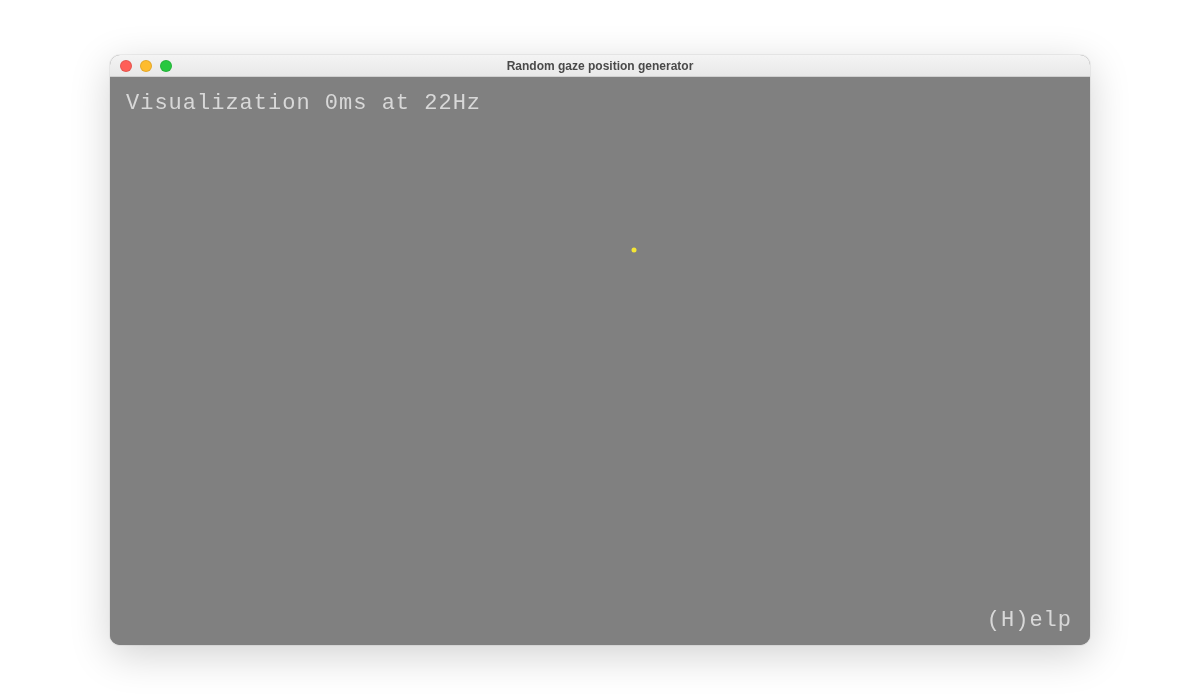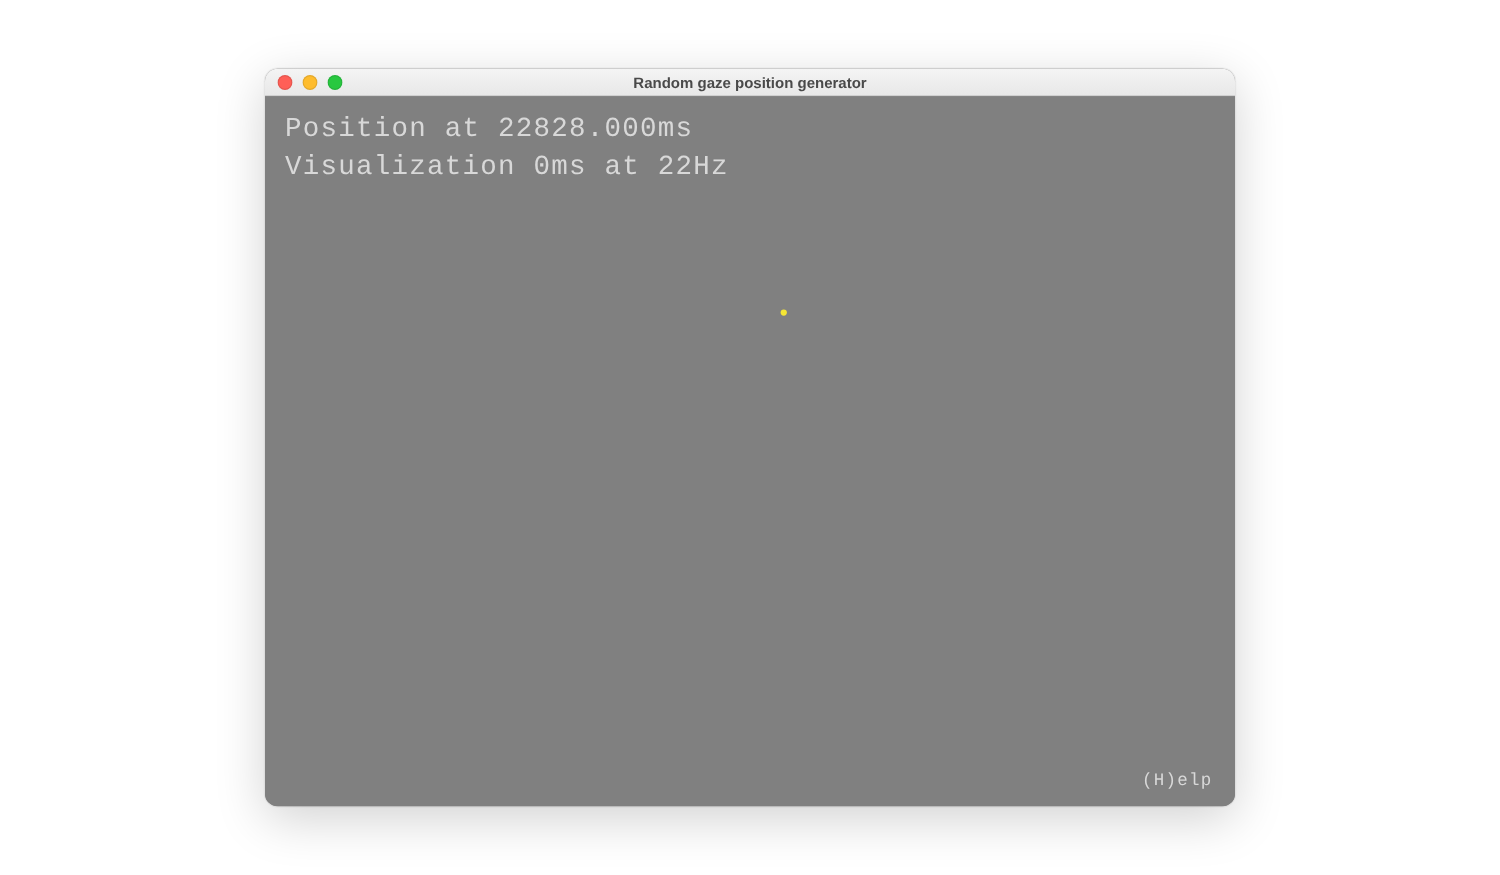--- a/index.html
+++ b/index.html
@@ -6,21 +6,21 @@
     body {
       width: 1200px;
       height: 700px;
       background: #ffffff;
       font-family: -apple-system, BlinkMacSystemFont, "Segoe UI", sans-serif;
       display: flex;
       align-items: center;
       justify-content: center;
     }
     .window {
-      width: 776px;
+      width: 980px;
       height: 590px;
       border-radius: 10px;
       overflow: hidden;
       box-shadow: 0 10px 40px rgba(0,0,0,0.18), 0 0 0 1px rgba(0,0,0,0.05);
       background: #808080;
       position: relative;
     }
     .titlebar {
       height: 22px;
       background: linear-gradient(to bottom, #f4f4f4, #e8e8e8);
@@ -67,21 +67,21 @@
       letter-spacing: 1px;
       line-height: 1.35;
       font-weight: 300;
     }
     .help {
       position: absolute;
       bottom: 12px;
       right: 18px;
       color: #d8d8d8;
       font-family: "Courier New", ui-monospace, monospace;
-      font-size: 14px;
+      font-size: 22px;
       letter-spacing: 1px;
       font-weight: 300;
     }
     .gaze-dot {
       position: absolute;
       width: 5px;
       height: 5px;
       border-radius: 50%;
       background: #f5e634;
       transform: translate(-50%, -50%);
@@ -94,19 +94,18 @@
   <div class="titlebar">
     <div class="traffic-lights">
       <div class="tl tl-close"></div>
       <div class="tl tl-min"></div>
       <div class="tl tl-max"></div>
     </div>
     <div class="title">Random gaze position generator</div>
   </div>
   <div class="content">
     <div class="stats">
-      <div>Position at 22828.000ms</div>
       <div>Visualization 0ms at 22Hz</div>
     </div>
     <div class="gaze-dot" style="left:53.5%;top:30.5%;background:#f5e634;"></div>
     <div class="help">(H)elp</div>
   </div>
 </div>
 
 </body></html>

